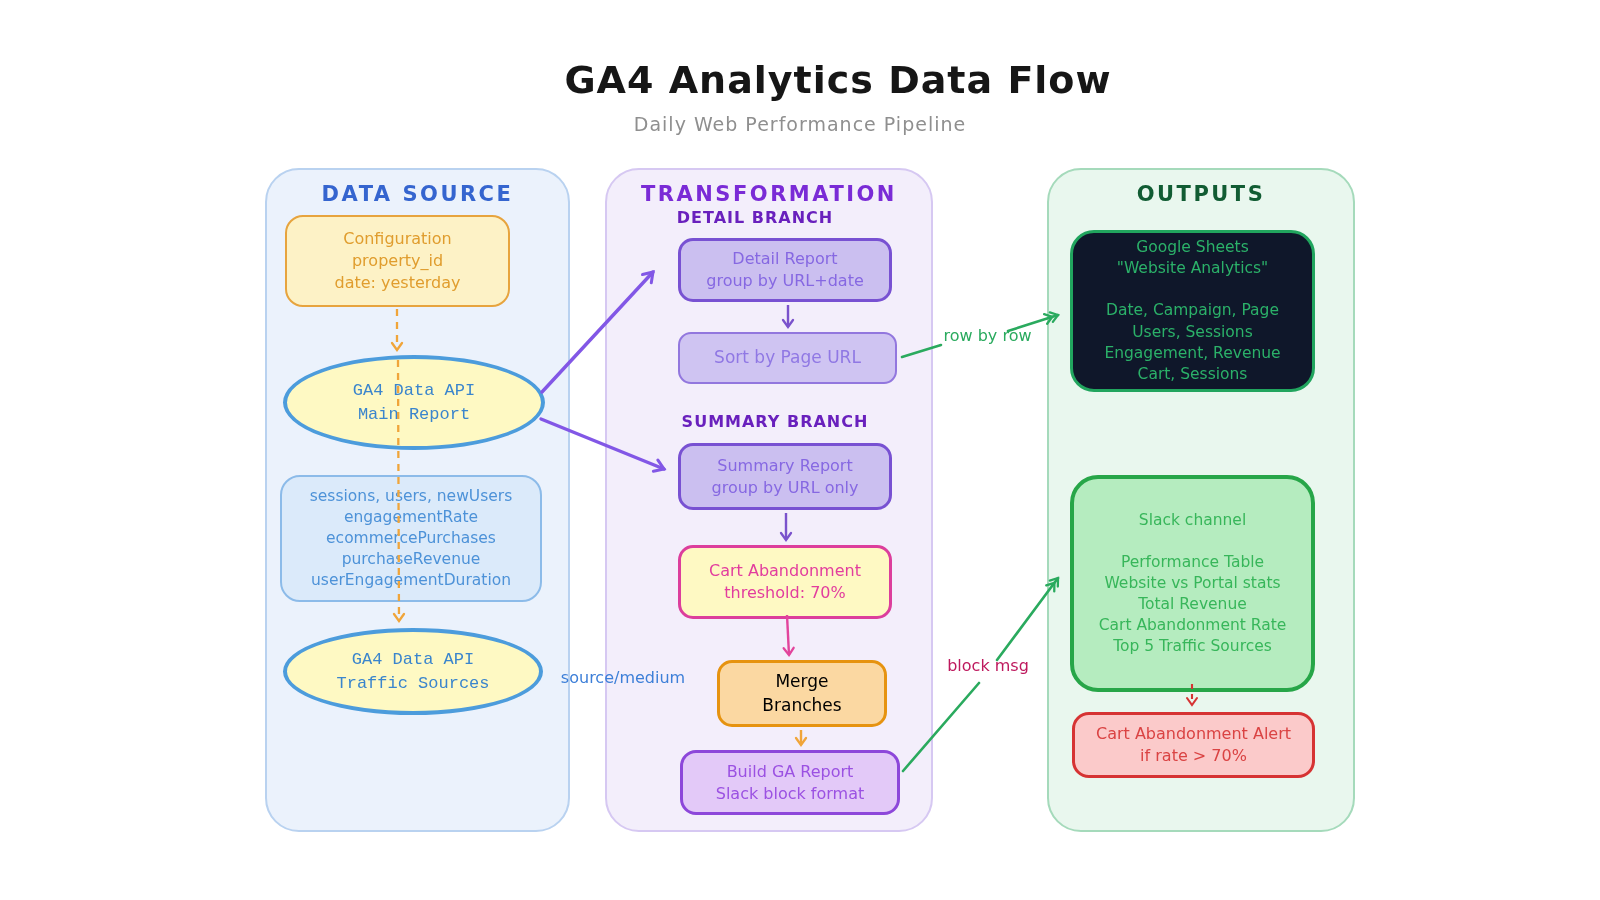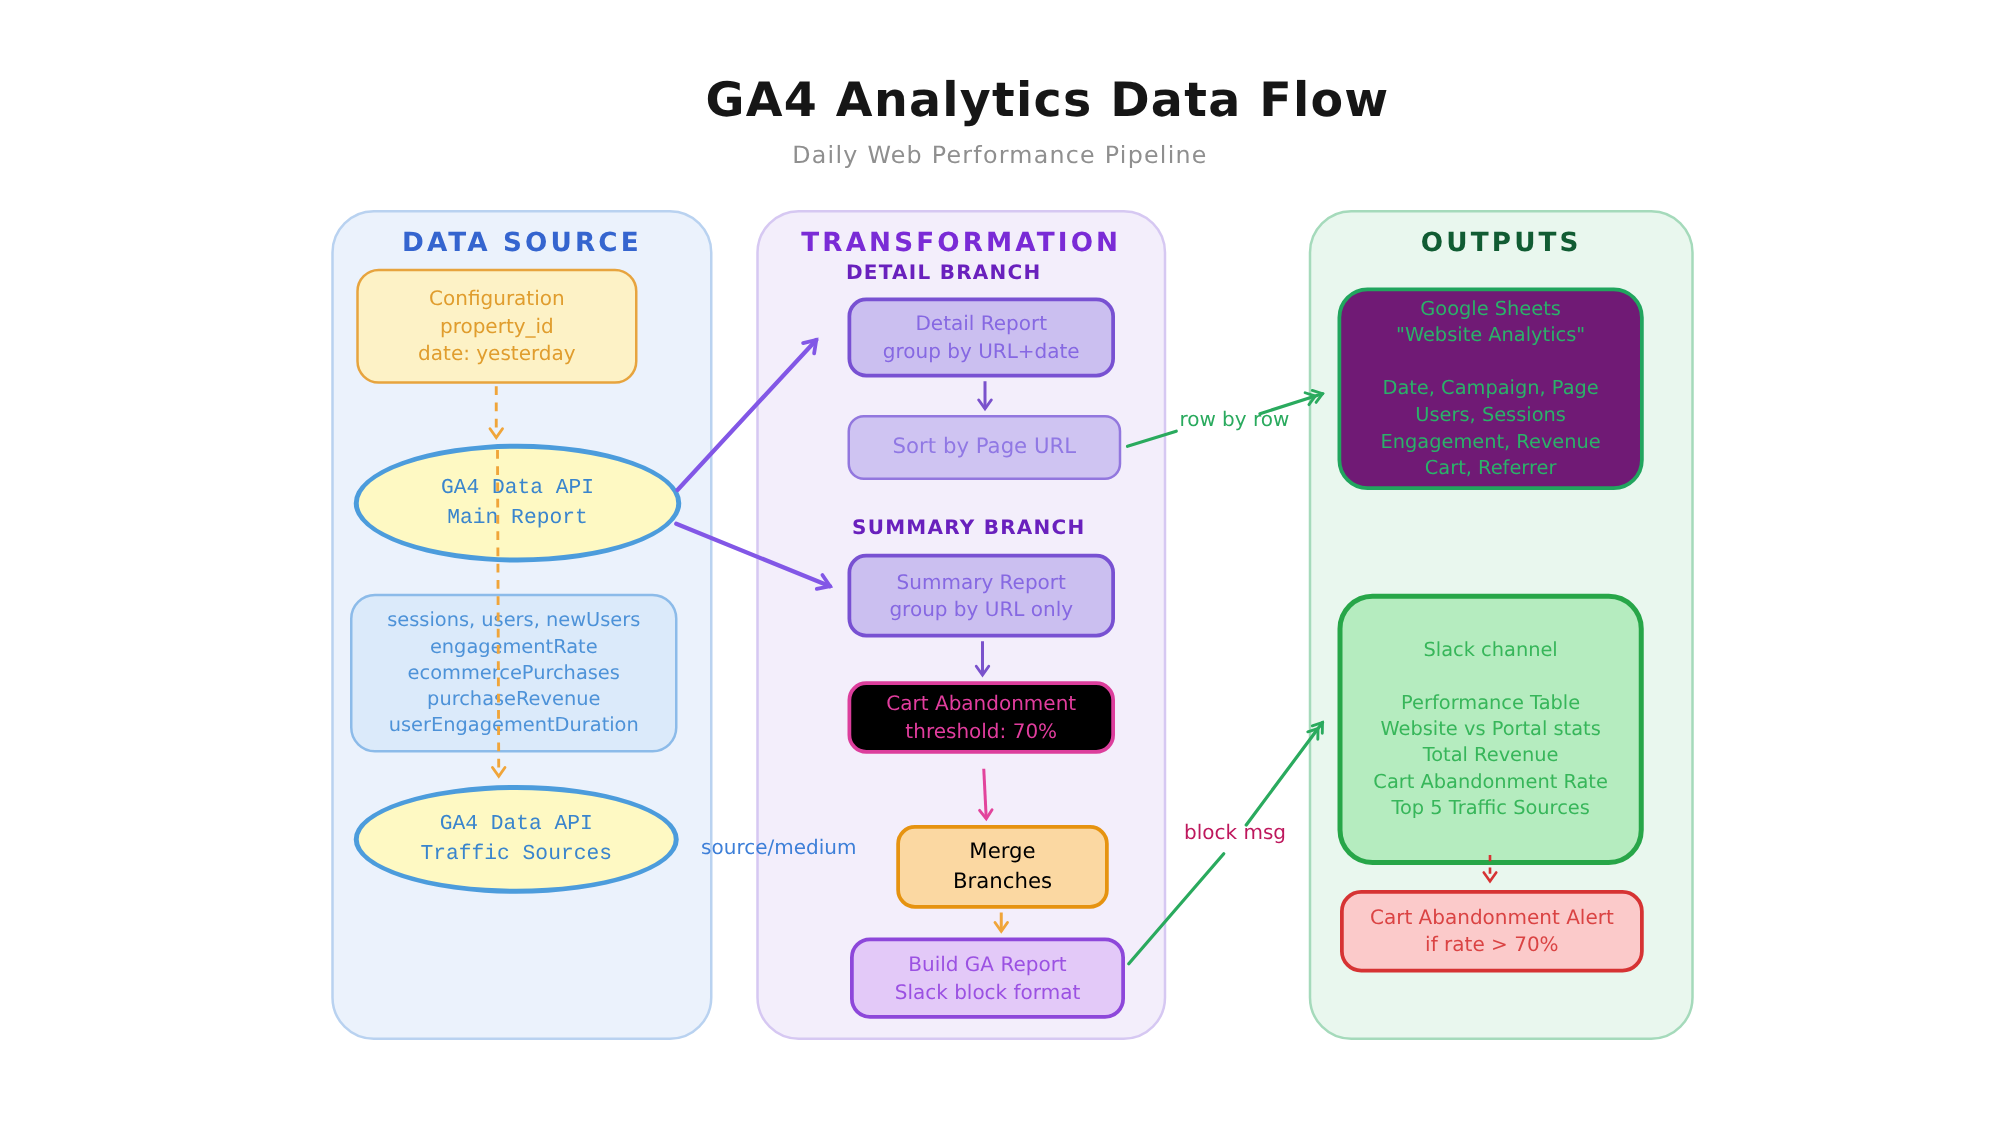--- a/index.html
+++ b/index.html
@@ -35,24 +35,24 @@
   .node-ellipse{background:#fef9c3;border:4px solid #4c9cdc;border-radius:50%;color:#3a85cd;font-size:17px;font-family:Liberation Mono, monospace;}
   .node-main{left:283px;top:355px;width:262px;height:95px;}
   .node-traffic{left:283px;top:628px;width:260px;height:87px;}
   .node-metrics{left:280px;top:475px;width:262px;height:127px;background:#dbeafa;border:2px solid #8cbbe9;border-radius:20px;color:#4d92d8;font-size:15.5px;}
   .branch-label{position:absolute;z-index:2;text-align:center;font-weight:bold;font-size:16px;color:#6920bd;letter-spacing:1px;}
   .lbl-detail{left:655px;top:208px;width:200px;}
   .lbl-summary{left:675px;top:412px;width:200px;}
   .node-detail{left:678px;top:238px;width:214px;height:64px;background:#cbbff0;border:3px solid #7851d2;border-radius:15px;color:#8668e2;}
   .node-sort{left:678px;top:332px;width:219px;height:52px;background:#cfc4f2;border:2.5px solid #9277de;border-radius:13px;color:#9078e4;font-size:17px;}
   .node-summary{left:678px;top:443px;width:214px;height:67px;background:#cbbff0;border:3px solid #7851d2;border-radius:15px;color:#8668e2;}
-  .node-cart{left:678px;top:545px;width:214px;height:58px;background:#000000;border:3px solid #dc3e9c;border-radius:15px;color:#e23d9e;}
+  .node-cart{left:678px;top:545px;width:214px;height:74px;background:#fef9c3;border:3px solid #dc3e9c;border-radius:15px;color:#e23d9e;}
   .node-merge{left:717px;top:660px;width:170px;height:67px;background:#fbd8a2;border:3px solid #e69310;border-radius:15px;color:#000000;font-size:17px;}
   .node-build{left:680px;top:750px;width:220px;height:65px;background:#e3c9f8;border:3px solid #8d47da;border-radius:16px;color:#9b51e2;}
-  .node-sheets{left:1070px;top:230px;width:245px;height:162px;background:#701a75;border:3.5px solid #21a55e;border-radius:24px;color:#2bb169;font-size:15.5px;}
+  .node-sheets{left:1070px;top:230px;width:245px;height:162px;background:#0f172a;border:3.5px solid #21a55e;border-radius:24px;color:#2bb169;font-size:15.5px;}
   .node-slack{left:1070px;top:463px;width:245px;height:217px;background:#b5ecbf;border:4px solid #27a648;border-radius:28px;color:#37b65a;font-size:15.5px;margin-top:12px;}
   .node-alert{left:1072px;top:712px;width:243px;height:66px;background:#fbcaca;border:3.5px solid #d63333;border-radius:17px;color:#da4343;}
   .edge-label{position:absolute;z-index:6;font-size:16px;text-align:center;white-space:nowrap;}
   .el-row{left:925px;top:326px;width:125px;color:#2aaa5e;}
   .el-src{left:552px;top:668px;width:142px;color:#3d7fd8;}
   .el-blk{left:938px;top:656px;width:100px;color:#be185d;}
   #edges{position:absolute;left:0;top:0;z-index:5;pointer-events:none;}
 </style>
 </head>
 <body>
@@ -116,21 +116,21 @@
 <div class="panel panel-out">
   <div class="panel-header hd-out">OUTPUTS</div>
 </div>
 <div class="node node-sheets">
   <div class="ln">Google Sheets</div>
   <div class="ln">"Website Analytics"</div>
   <div class="ln"></div>
   <div class="ln">Date, Campaign, Page</div>
   <div class="ln">Users, Sessions</div>
   <div class="ln">Engagement, Revenue</div>
-  <div class="ln">Cart, Referrer</div>
+  <div class="ln">Cart, Sessions</div>
 </div>
 <div class="node node-slack">
   <div class="ln">Slack channel</div>
   <div class="ln"></div>
   <div class="ln">Performance Table</div>
   <div class="ln">Website vs Portal stats</div>
   <div class="ln">Total Revenue</div>
   <div class="ln">Cart Abandonment Rate</div>
   <div class="ln">Top 5 Traffic Sources</div>
 </div>

